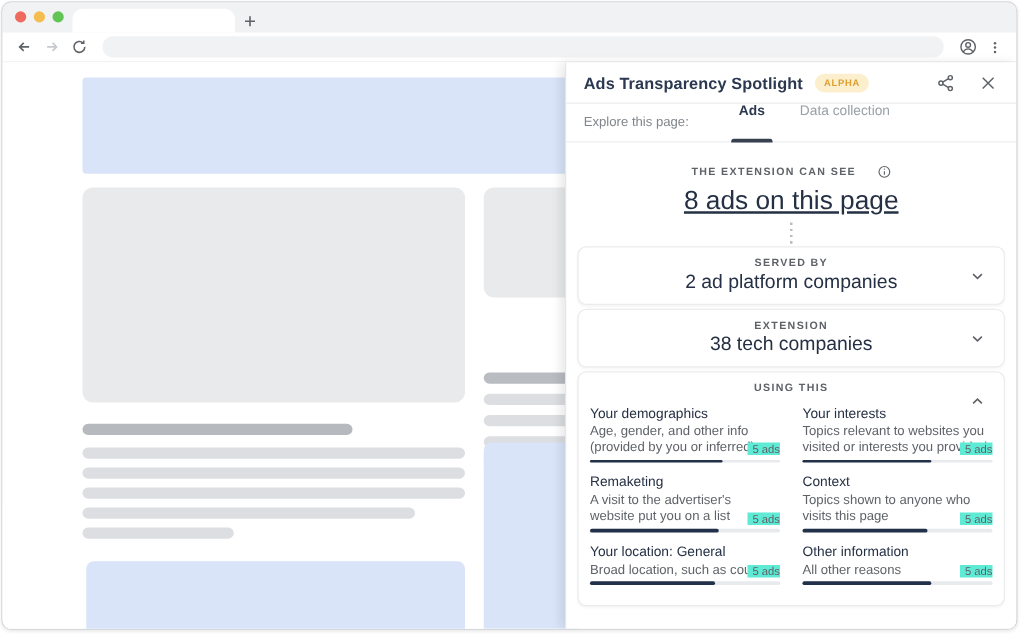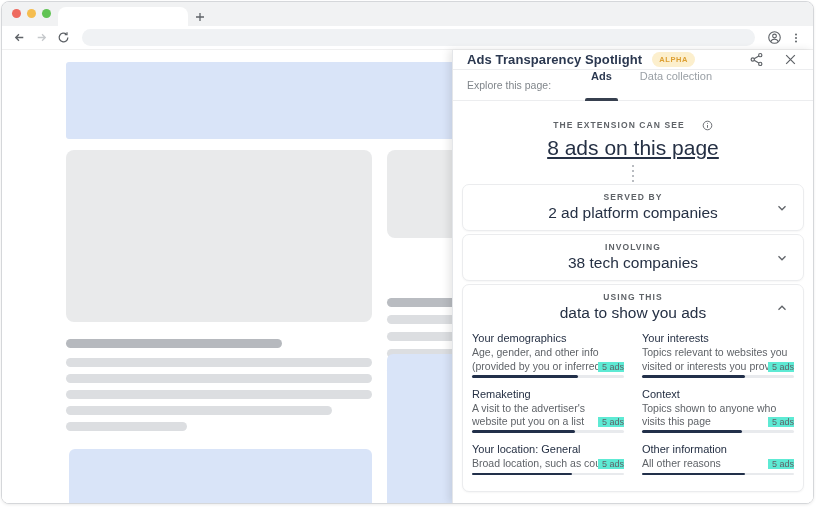--- a/index.html
+++ b/index.html
@@ -220,34 +220,33 @@
           </div>
           <div class="chevron">
             <svg width="14" height="14" viewBox="0 0 24 24" fill="none" stroke="currentColor" stroke-width="2.2">
                 <path d="M6 9l6 6 6-6"></path>
               </svg>
           </div>
         </div>
 
         <div class="card">
           <div class="card-head">
-            <div class="card-eyebrow">INVOLVING</div>
+            <div class="card-eyebrow">EXTENSION</div>
             <div class="card-value">38 tech companies</div>
           </div>
           <div class="chevron">
             <svg width="14" height="14" viewBox="0 0 24 24" fill="none" stroke="currentColor" stroke-width="2.2">
                 <path d="M6 9l6 6 6-6"></path>
               </svg>
           </div>
         </div>
 
         <div class="card">
           <div class="card-head">
             <div class="card-eyebrow">USING THIS</div>
-            <div class="card-value">data to show you ads</div>
           </div>
           <div class="chevron">
             <svg width="14" height="14" viewBox="0 0 24 24" fill="none" stroke="currentColor" stroke-width="2.2">
                 <path d="M6 15l6-6 6 6"></path>
               </svg>
           </div>
 
           <div class="reasons">
 
             <div class="reason">

